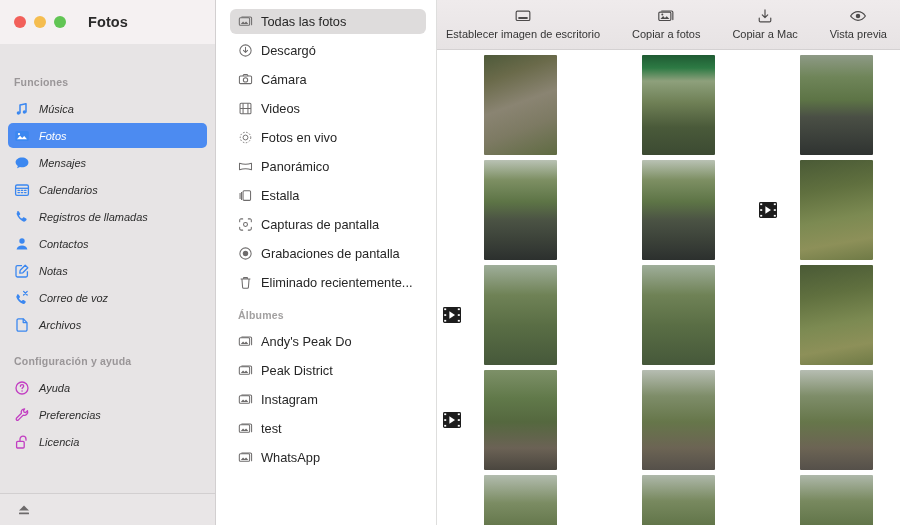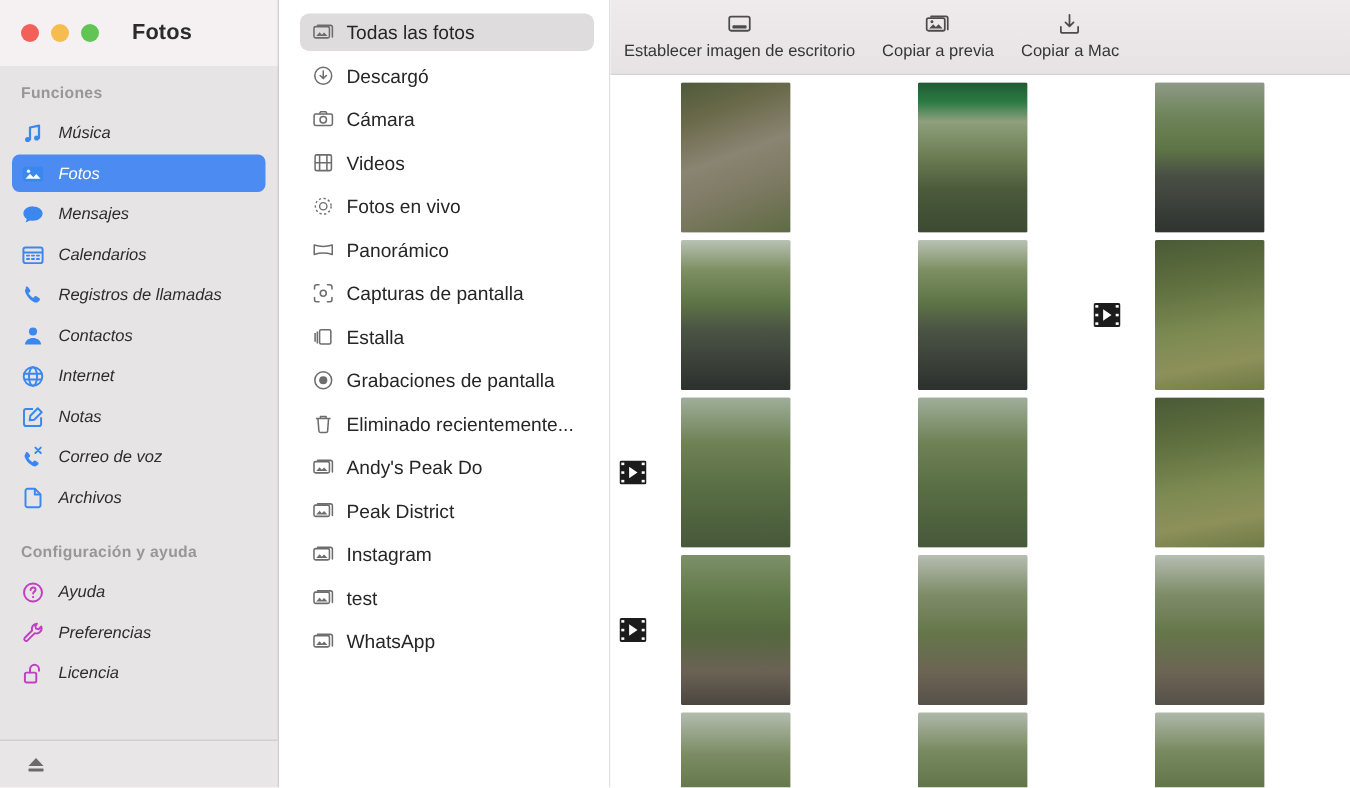--- a/index.html
+++ b/index.html
@@ -6,41 +6,41 @@
   html,body { width:900px; height:525px; overflow:hidden; }
   body {
     font-family:"Liberation Sans", sans-serif;
     background:#ffffff;
     -webkit-font-smoothing:antialiased;
   }
   .app { position:relative; width:900px; height:525px; display:flex; }
 
   
   .sidebar {
-    width:186px; height:525px;
+    width:216px; height:525px;
     background:#e7e4e5;
     border-right:1px solid #d2cfd0;
     display:flex; flex-direction:column;
     position:relative;
   }
   .titlebar {
     height:44px; background:#f5f1f2;
     display:flex; align-items:center;
     padding-left:14px; gap:8px;
     flex:0 0 auto;
   }
   .dot { width:12px; height:12px; border-radius:50%; display:block; }
   .dot.red { background:#f2605a; }
   .dot.yellow { background:#f5bd4f; }
   .dot.green { background:#61c554; }
   .app-title {
     margin-left:14px; font-size:14.5px; font-weight:bold;
     color:#2b2b2b; letter-spacing:.1px;
   }
-  .sb-scroll { flex:1 1 auto; padding-top:8px; overflow:hidden; }
+  .sb-scroll { flex:1 1 auto; padding-top:28px; overflow:hidden; }
   .sb-group-title {
     font-size:10.5px; color:#9a9698; font-weight:bold;
     padding:4px 0 6px 14px; letter-spacing:.2px;
   }
   .sb-item {
     display:flex; align-items:center; gap:9px;
     height:25px; margin:2px 8px; padding:0 6px;
     border-radius:5px; cursor:default;
   }
   .sb-item .lbl { font-size:11px; color:#2d2d2d; white-space:nowrap;font-style:italic; }
@@ -77,21 +77,21 @@
   .lib-item.selected { background:#dedcdc; }
   .lib-ico { width:15px; height:15px; flex:0 0 15px; }
   .lib-ico svg { width:15px; height:15px; display:block; stroke:#6e6c6c; fill:none; }
 
   
   .main { flex:1 1 auto; height:525px; display:flex; flex-direction:column; background:#fff; position:relative; }
   .toolbar {
     height:50px; flex:0 0 50px;
     background:linear-gradient(#efebec,#e7e3e4);
     border-bottom:1px solid #d4d1d2;
-    display:flex; align-items:flex-start; justify-content:flex-start;
+    display:flex; align-items:flex-start; justify-content:space-between;
     gap:0px; padding-right:4px;
   }
   .tb-btn {
     display:flex; flex-direction:column; align-items:center;
     justify-content:flex-start; gap:3px;
     padding:7px 9px 0 9px; cursor:default;
   }
   .tb-btn svg { width:18px; height:18px; stroke:#4d4b4b; fill:none; display:block; }
   .tb-lbl { font-size:11px; color:#353535; white-space:nowrap; }
 
@@ -175,30 +175,20 @@
       <div class="sb-item">
         <span class="ico blue">
             <svg viewBox="0 0 16 16">
               <circle cx="8" cy="5" r="2.7" fill="#3b87f0" stroke="none"></circle>
               <path d="M2.6 13.6c.4-2.8 2.7-4.2 5.4-4.2s5 1.4 5.4 4.2z" fill="#3b87f0" stroke="none"></path>
             </svg>
           </span>
         <span class="lbl">Contactos</span>
       </div>
 
-      <div class="sb-item">
-        <span class="ico blue">
-            <svg viewBox="0 0 16 16" fill="none" stroke-width="1.3">
-              <circle cx="8" cy="8" r="6.2"></circle>
-              <ellipse cx="8" cy="8" rx="2.7" ry="6.2"></ellipse>
-              <path d="M2 6.1h12M2 10h12"></path>
-            </svg>
-          </span>
-        <span class="lbl">Internet</span>
-      </div>
 
       <div class="sb-item">
         <span class="ico blue">
             <svg viewBox="0 0 16 16" fill="none" stroke-width="1.3">
               <path d="M13.4 8.2v4.4a1.4 1.4 0 0 1-1.4 1.4H3.4A1.4 1.4 0 0 1 2 12.6V4a1.4 1.4 0 0 1 1.4-1.4h4.6"></path>
               <path d="M11.2 2.2l2.6 2.6-5 5-3 .4.4-3z" stroke-linejoin="round"></path>
             </svg>
           </span>
         <span class="lbl">Notas</span>
       </div>
@@ -325,56 +315,57 @@
           <svg viewBox="0 0 16 16" stroke-width="1.1">
             <path d="M1.6 4.6c4.4 1.4 8.4 1.4 12.8 0v6.8c-4.4-1.4-8.4-1.4-12.8 0z" stroke-linejoin="round"></path>
           </svg>
         </span>
       <span class="lbl">Panorámico</span>
     </div>
 
     <div class="lib-item">
       <span class="lib-ico">
           <svg viewBox="0 0 16 16" stroke-width="1.1">
+            <rect x="5.4" y="3" width="8" height="10.2" rx="1.1"></rect>
+            <path d="M3.8 4.2v8.6M2.2 5.4v6.2"></path>
+          </svg>
+        </span>
+      <span class="lbl">Estalla</span>
+    </div>
+
+    <div class="lib-item">
+      <span class="lib-ico">
+          <svg viewBox="0 0 16 16" stroke-width="1.1">
             <path d="M1.8 5V3.4a1.4 1.4 0 0 1 1.4-1.4H5M11 2h1.8a1.4 1.4 0 0 1 1.4 1.4V5M14.2 11v1.6a1.4 1.4 0 0 1-1.4 1.4H11M5 14H3.2a1.4 1.4 0 0 1-1.4-1.4V11" stroke-linecap="round"></path>
             <circle cx="8" cy="8" r="2.1"></circle>
           </svg>
         </span>
       <span class="lbl">Capturas de pantalla</span>
     </div>
 
     <div class="lib-item">
       <span class="lib-ico">
           <svg viewBox="0 0 16 16" stroke-width="1.1">
-            <rect x="5.4" y="3" width="8" height="10.2" rx="1.1"></rect>
-            <path d="M3.8 4.2v8.6M2.2 5.4v6.2"></path>
-          </svg>
-        </span>
-      <span class="lbl">Estalla</span>
-    </div>
-
-    <div class="lib-item">
-      <span class="lib-ico">
-          <svg viewBox="0 0 16 16" stroke-width="1.1">
             <circle cx="8" cy="8" r="6"></circle>
             <circle cx="8" cy="8" r="2.9" fill="#6e6c6c" stroke="none"></circle>
           </svg>
         </span>
       <span class="lbl">Grabaciones de pantalla</span>
     </div>
 
     <div class="lib-item">
       <span class="lib-ico">
           <svg viewBox="0 0 16 16" stroke-width="1.1">
             <path d="M2.8 4.2h10.4M6 4.2V2.8h4v1.4M4.2 4.2l.7 9a1.1 1.1 0 0 0 1.1 1h4a1.1 1.1 0 0 0 1.1-1l.7-9" stroke-linejoin="round"></path>
           </svg>
         </span>
       <span class="lbl">Eliminado recientemente...</span>
     </div>
 
+    <div class="lib-group-title" style="padding-top:10px;">Álbumes</div>
 
     <div class="lib-item">
       <span class="lib-ico">
           <svg viewBox="0 0 16 16" stroke-width="1.1">
             <rect x="1.4" y="4" width="11" height="8" rx="1.2"></rect>
             <path d="M4 3.1h9.2a1.3 1.3 0 0 1 1.3 1.3v7" stroke-linecap="round"></path>
             <path d="M3 10.6l2.4-2.6 1.6 1.7 1.6-1.6 2.4 2.5z" fill="#6e6c6c" stroke="none"></path>
           </svg>
         </span>
       <span class="lbl">Andy's Peak Do</span>
@@ -439,30 +430,39 @@
       </div>
       <div class="tb-btn">
         <span>
             <svg viewBox="0 0 20 20" stroke-width="1.3">
               <rect x="2" y="5.6" width="13.4" height="9.4" rx="1.3"></rect>
               <path d="M5.2 4.4h11a1.4 1.4 0 0 1 1.4 1.4v8.2" stroke-linecap="round"></path>
               <path d="M3.8 13.3l3-3.2 2 2.1 2-2 3 3.1z" fill="#4d4b4b" stroke="none"></path>
               <circle cx="5.9" cy="8.3" r="1.1" fill="#4d4b4b" stroke="none"></circle>
             </svg>
           </span>
-        <span class="tb-lbl">Copiar a previa</span>
+        <span class="tb-lbl">Copiar a fotos</span>
       </div>
       <div class="tb-btn">
         <span>
             <svg viewBox="0 0 20 20" stroke-width="1.3">
               <path d="M3.6 12.2v3.1a1.3 1.3 0 0 0 1.3 1.3h10.2a1.3 1.3 0 0 0 1.3-1.3v-3.1" stroke-linecap="round"></path>
               <path d="M10 3.2v8.4M7 8.8l3 3 3-3" stroke-linecap="round" stroke-linejoin="round"></path>
             </svg>
           </span>
         <span class="tb-lbl">Copiar a Mac</span>
+      </div>
+      <div class="tb-btn">
+        <span>
+            <svg viewBox="0 0 20 20" stroke-width="1.3">
+              <path d="M1.8 10S5 5.2 10 5.2 18.2 10 18.2 10 15 14.8 10 14.8 1.8 10 1.8 10z"></path>
+              <circle cx="10" cy="10" r="2.5" fill="#4d4b4b" stroke="none"></circle>
+            </svg>
+          </span>
+        <span class="tb-lbl">Vista previa</span>
       </div>
     </div>
 
     <div class="grid-wrap" id="grid">
         <div class="thumb" style="left: 47px; top: 5px; width: 73px; height: 100px; background-image: linear-gradient(160deg, rgb(78, 90, 58) 0%, rgb(106, 106, 74) 22%, rgb(138, 132, 114) 48%, rgb(125, 122, 99) 70%, rgb(95, 107, 66) 100%), radial-gradient(at 30% 75%, rgb(154, 147, 130) 0%, rgba(0, 0, 0, 0) 55%); background-size: cover;"></div>
         <div class="thumb" style="left: 205px; top: 5px; width: 73px; height: 100px; background-image: linear-gradient(rgb(31, 91, 51) 0%, rgb(45, 122, 68) 13%, rgb(142, 160, 124) 26%, rgb(110, 127, 85) 48%, rgb(74, 90, 58) 72%, rgb(60, 74, 50) 100%), radial-gradient(at 62% 22%, rgb(207, 214, 196) 0%, rgba(0, 0, 0, 0) 40%); background-size: cover;"></div>
         <div class="thumb" style="left: 363px; top: 5px; width: 73px; height: 100px; background-image: linear-gradient(rgb(142, 154, 134) 0%, rgb(111, 133, 89) 22%, rgb(93, 116, 70) 45%, rgb(74, 79, 69) 62%, rgb(47, 51, 49) 100%), radial-gradient(circle at 38% 70%, rgb(216, 207, 192) 0%, rgba(0, 0, 0, 0) 15%), radial-gradient(circle at 62% 70%, rgb(216, 207, 192) 0%, rgba(0, 0, 0, 0) 15%); background-size: cover;"></div>
         <div class="thumb" style="left: 47px; top: 110px; width: 73px; height: 100px; background-image: linear-gradient(rgb(185, 194, 180) 0%, rgb(125, 143, 99) 20%, rgb(93, 116, 70) 42%, rgb(75, 83, 68) 60%, rgb(44, 48, 46) 100%), radial-gradient(circle at 36% 68%, rgb(222, 212, 196) 0%, rgba(0, 0, 0, 0) 14%), radial-gradient(circle at 64% 68%, rgb(222, 212, 196) 0%, rgba(0, 0, 0, 0) 14%); background-size: cover;"></div>
         <div class="thumb" style="left: 205px; top: 110px; width: 73px; height: 100px; background-image: linear-gradient(rgb(185, 194, 180) 0%, rgb(125, 143, 99) 20%, rgb(93, 116, 70) 42%, rgb(75, 83, 68) 60%, rgb(44, 48, 46) 100%), radial-gradient(circle at 36% 68%, rgb(222, 212, 196) 0%, rgba(0, 0, 0, 0) 14%), radial-gradient(circle at 64% 68%, rgb(222, 212, 196) 0%, rgba(0, 0, 0, 0) 14%); background-size: cover;"></div>
         <div class="thumb" style="left: 363px; top: 110px; width: 73px; height: 100px; background-image: linear-gradient(170deg, rgb(74, 90, 54) 0%, rgb(96, 112, 63) 30%, rgb(124, 138, 82) 58%, rgb(141, 144, 89) 80%, rgb(111, 122, 70) 100%), radial-gradient(at 58% 50%, rgb(207, 216, 210) 0%, rgba(0, 0, 0, 0) 22%); background-size: cover;"></div>

